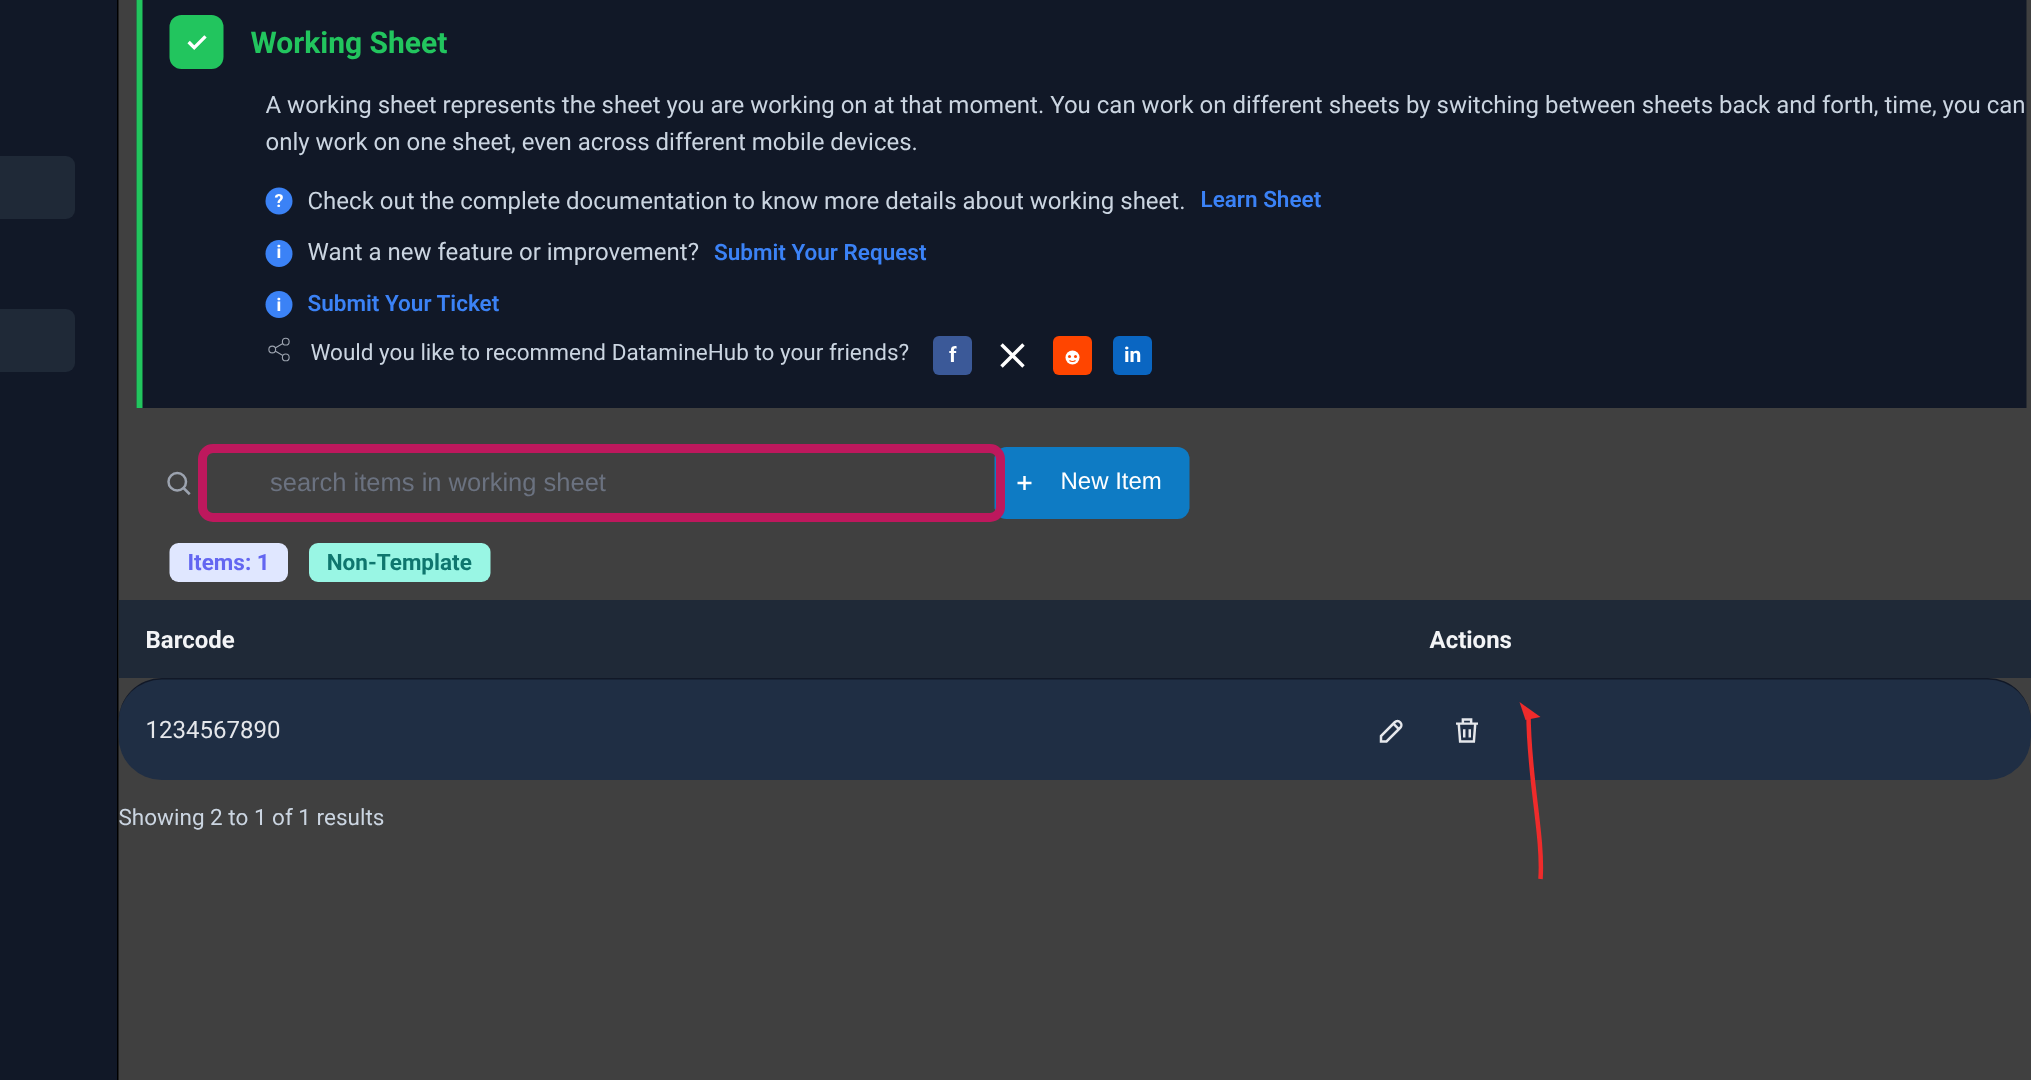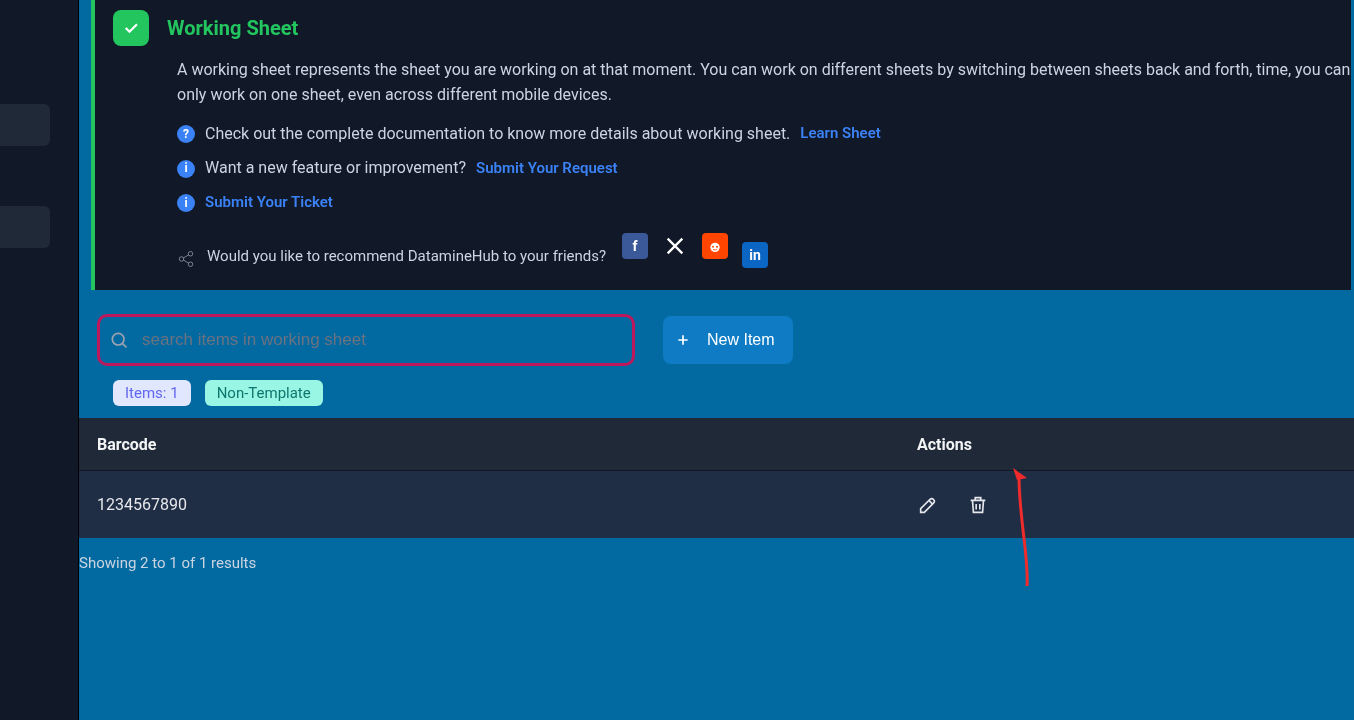--- a/index.html
+++ b/index.html
@@ -28,21 +28,21 @@
     border-top-right-radius: 6px;
     border-bottom-right-radius: 6px;
   }
   .sidebar .stub.s1 { top: 104px; }
   .sidebar .stub.s2 { top: 206px; }
   .sidebar .stub.s3 { top: 586px; width:14px; background:transparent; color:#9ca3af; font-size:14px;}
   .main {
     position: absolute;
     left: 78px; top: 0; right: 0; bottom: 0;
     border-left: 1px solid #000;
-    background: #0369a1;
+    background: #404040;
     overflow: hidden;
   }
   
   .card {
     position: relative;
     margin: 0 0 0 12px;
     border-left: 4px solid #22c55e;
     border-radius: 0;
     background: #111827;
     padding: 0 0 22px 18px;
@@ -88,60 +88,61 @@
   }
   .bullet-q { background:#3b82f6; color:#fff; }
   .bullet-i { background:#3b82f6; color:#fff; }
   .info-link {
     color:#3b82f6;
     font-weight:600;
     font-size:15px;
     cursor:pointer;
   }
   .social-row {
-    display:flex; align-items:flex-end; gap:12px;
+    display:flex; align-items:flex-start; gap:12px;
     margin-top: 10px;
     font-size:15px;
     color:#cbd5e1;
   }
   .social-row svg.share { width:18px; height:18px; stroke:#9ca3af; fill:none;}
   .social-icons { display:flex; gap:14px; align-items:center; margin-left:4px;}
   .social-icons .sq {
     width:26px; height:26px; border-radius:4px;
     display:flex; align-items:center; justify-content:center;
     font-weight:700; font-size:14px;
   }
   .fb { background:#3b5998; color:#fff; border-radius:50%;}
   .tw { color:#fff; }
   .rd { background:#ff4500; color:#fff; border-radius:50%;}
-  .li { background:#0a66c2; color:#fff;margin-top:18px;}
+  .li { background:#0a66c2; color:#fff;}
   
   .toolbar {
     display:flex;
     gap: 28px;
     margin: 24px 0 0 18px;
     align-items:center;
   }
   .search-wrap {
     position:relative;
     width: 538px;
   }
   .search-wrap svg {
     position:absolute; left:12px; top:50%; transform:translateY(-50%);
     width:20px; height:20px; stroke:#9ca3af; fill:none; stroke-width:2;
   }
   .search-input {
     width:100%; height:52px;
     background: transparent;
-    border:3px solid #be185d;
+    border:6px solid #be185d;
     border-radius:10px;
     color:#e5e7eb;
     padding: 0 14px 0 42px;
     font-size:17px;
     outline:none;
+    margin-left:35px;
   }
   .search-input::placeholder { color:#6b7280; }
   .select-wrap {
     position:relative;
     width: 558px;
   }
   .select-box {
     width:100%; height:52px;
     background: transparent;
     border:1px solid #374151;
@@ -172,50 +173,52 @@
   .new-btn svg { width:16px; height:16px; stroke:#fff; stroke-width:2.5; fill:none;}
   
   .badges {
     display:flex; gap:14px;
     margin: 14px 0 0 34px;
   }
   .badge {
     border-radius:6px;
     padding:4px 12px;
     font-size:15px;
-    font-weight:400;
+    font-weight:700;
   }
   .badge-purple { background:#e0e7ff; color:#6366f1; }
   .badge-teal { background:#99f6e4; color:#0f766e; }
   
   .table {
     margin: 12px 0 0 0;
     width: 100%;
   }
   .thead {
     display:flex;
     background:#1f2937;
     height:52px;
     align-items:center;
     padding:0 18px;
     font-weight:700;
     color:#f3f4f6;
     font-size:16px;
+    gap:36px;
   }
   .thead .col-barcode { flex: 0 0 820px; }
   .thead .col-actions { }
   .trow {
     display:flex;
     height:68px;
     align-items:center;
     padding:0 18px;
     background:#1f2e44;
     border-top:1px solid #111827;
     font-size:16px;
     color:#e5e7eb;
+    border-radius:29px;
   }
   .trow .col-barcode { flex: 0 0 820px; }
   .trow .col-actions { display:flex; gap:28px; }
   .icon-btn {
     width:22px; height:22px;
     cursor:pointer;
     color:#e5e7eb;
     position: relative;
   }
   .icon-btn svg { width:22px; height:22px; stroke:currentColor; fill:none; stroke-width:1.8;}

